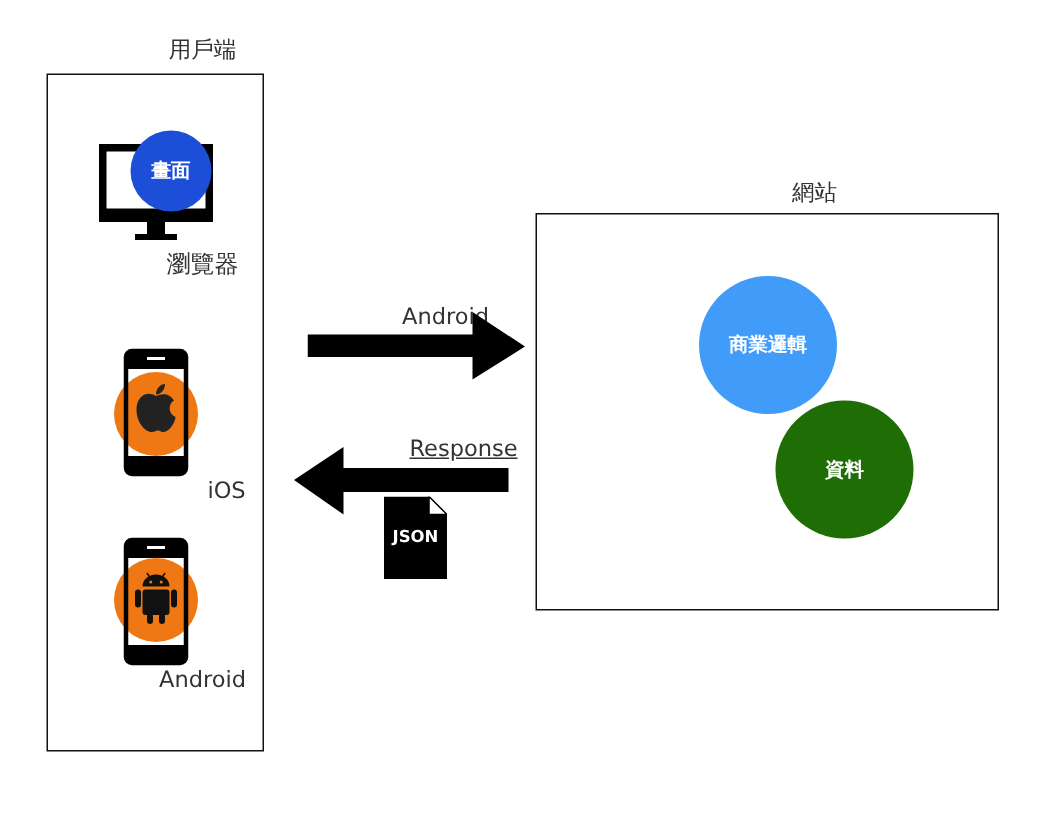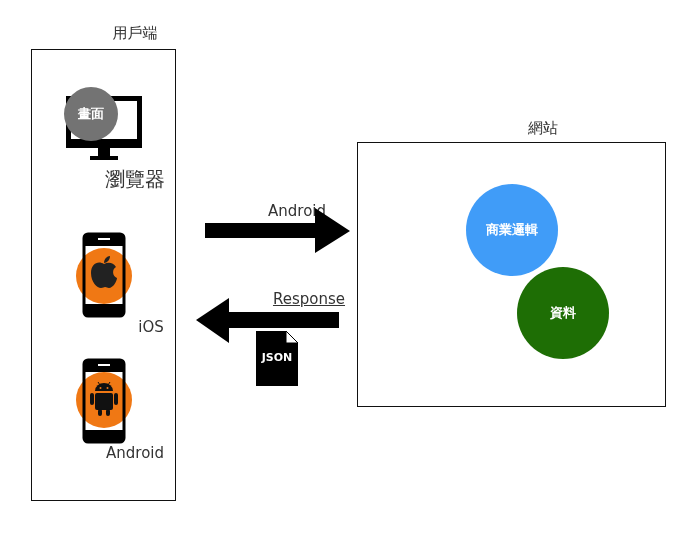--- a/index.html
+++ b/index.html
@@ -18,24 +18,24 @@
 <div class="box" style="left:31px;top:49px;width:145px;height:452px;"></div>
 
 <div class="abs" style="left:66px;top:84px;width:76px;height:80px;">
   <svg width="76" height="80">
     <rect x="0" y="12" width="76" height="52" fill="#000"></rect>
     <rect x="5" y="17" width="66" height="38" fill="#fff"></rect>
     <rect x="32" y="64" width="12" height="8" fill="#000"></rect>
     <rect x="24" y="72" width="28" height="4" fill="#000"></rect>
   </svg>
 </div>
-<div class="circle" style="left:64px;top:87px;width:54px;height:54px;background:#737373;">
+<div class="circle" style="left:87px;top:87px;width:54px;height:54px;background:#1d4ed8;">
   <span>畫面</span>
 </div>
-<div class="label" style="left:54px;top:166px;width:100px;font-size:20px;">瀏覽器</div>
+<div class="label" style="left:54px;top:166px;width:100px;font-size:16px;">瀏覽器</div>
 
 <div class="abs" style="left:74px;top:232px;width:60px;height:86px;">
   <div class="circle" style="left:2px;top:16px;width:56px;height:56px;background:#F07814;"></div>
   <svg width="60" height="86" style="position:absolute;left:0;top:0;">
     <rect x="10" y="2" width="40" height="82" rx="4" fill="none" stroke="#000" stroke-width="3"></rect>
     <rect x="10" y="2" width="40" height="12" fill="#000"></rect>
     <rect x="10" y="72" width="40" height="12" fill="#000"></rect>
     <rect x="24" y="6" width="12" height="2" fill="#fff"></rect>
     <g>
       <path d="M30 32 C24 28 17 32 17 41 C17 50 23 56 27 56 C29 56 30 55 31 55 C33 55 33 56 35 56 C39 56 43 49 43 46 C38 44 38 37 42 35 C39 30 34 30 30 32 Z" fill="#222"></path>

